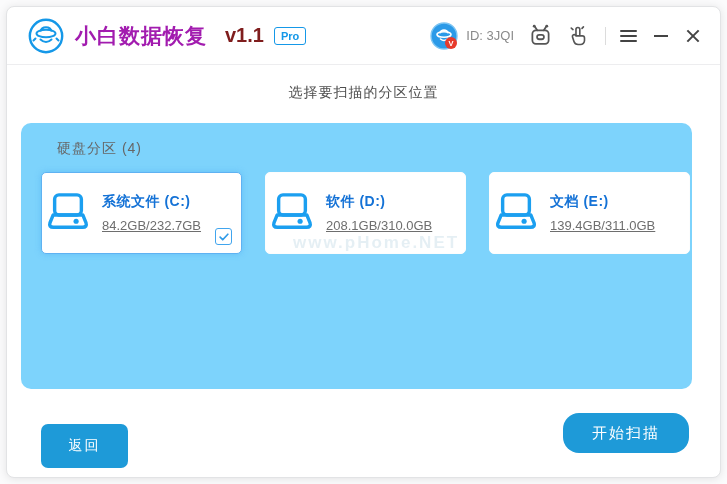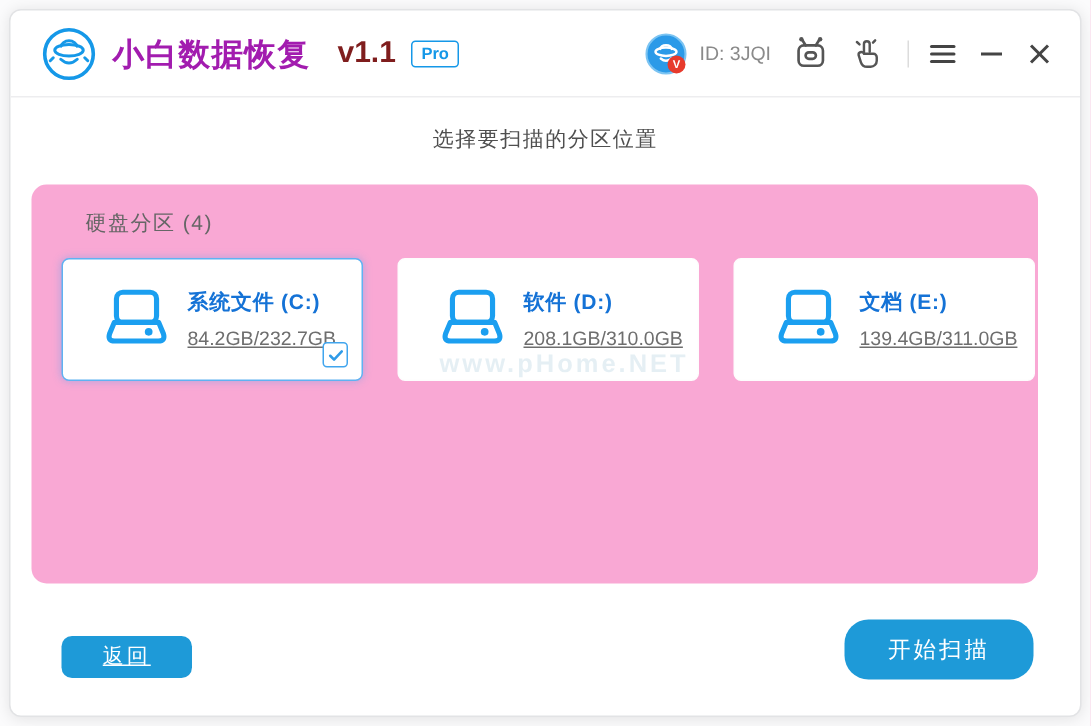--- a/index.html
+++ b/index.html
@@ -28,41 +28,41 @@
   .menu-icon i { display:block; height:2px; background:#444; margin:3px 0; border-radius:1px; }
   .min-icon { width:14px; height:2px; background:#444; margin-right:18px; cursor:pointer; }
   .close-icon { width:14px; height:14px; position:relative; cursor:pointer; }
   .close-icon:before,.close-icon:after { content:""; position:absolute; left:-1px; top:6px; width:16px; height:2px; background:#444; }
   .close-icon:before{ transform:rotate(45deg);} .close-icon:after{ transform:rotate(-45deg);}
 
   
   .heading { margin-top:19px; text-align:center; font-size:14px; color:#4f4f4f; letter-spacing:1px; }
 
   
-  .panel { position:absolute; left:14px; right:28px; top:116px; height:266px; background:#f9a8d4; border-radius:10px; }
+  .panel { position:absolute; left:14px; right:28px; top:116px; height:266px; background:#7dd3fc; border-radius:10px; }
   .panel-title { position:absolute; left:36px; top:17px; font-size:14px; color:#666; letter-spacing:1px; }
 
   .card { position:absolute; width:201px; height:82px; background:#fff; border:1px solid #fdfdfd; border-radius:5px;
-          display:flex; align-items:center; padding-left:27px; cursor:pointer; }
+          display:flex; align-items:center; padding-left:4px; cursor:pointer; }
   .card.selected { border:1px solid #5fb2f2; box-shadow:0 0 6px rgba(60,160,240,.38); }
   .card-1 { left:20px;  top:49px; }
   .card-2 { left:244px; top:49px; }
   .card-3 { left:468px; top:49px; }
   .card-4 { left:20px;  top:154px; }
   .drive-icon { width:44px; height:42px; flex:0 0 auto; }
   .card-text { margin-left:12px; }
   .part-name { font-size:14px; font-weight:bold; color:#1472d6; letter-spacing:.5px; white-space:nowrap; }
   .part-size { font-size:13px; color:#6e6e6e; margin-top:7px; white-space:nowrap;text-decoration:underline; }
   .checkbox { position:absolute; right:9px; bottom:8px; width:17px; height:17px; background:#fff; border:1.5px solid #41a5ee; border-radius:3px; display:flex; align-items:center; justify-content:center; cursor:pointer; }
 
   .watermark { position:absolute; left:286px; top:226px; font-size:17px; font-weight:bold; letter-spacing:2px; color:rgba(110,165,195,0.18); pointer-events:none; }
 
   
   .btn { position:absolute; display:flex; align-items:center; justify-content:center; color:#fff; background:#1e9ad8; cursor:pointer; letter-spacing:2px; }
-  .btn-back { left:34px; top:417px; width:87px; height:28px; border-radius:7px; font-size:14px;text-decoration:underline; }
+  .btn-back { left:34px; top:417px; width:87px; height:44px; border-radius:7px; font-size:14px; }
   .btn-start { right:31px; top:406px; width:126px; height:40px; border-radius:16px; font-size:15px; }
 </style>
 </head>
 <body>
 
 <div class="stage">
   <div class="window">
 
     <div class="titlebar">
       <svg class="logo" viewBox="0 0 38 38">

